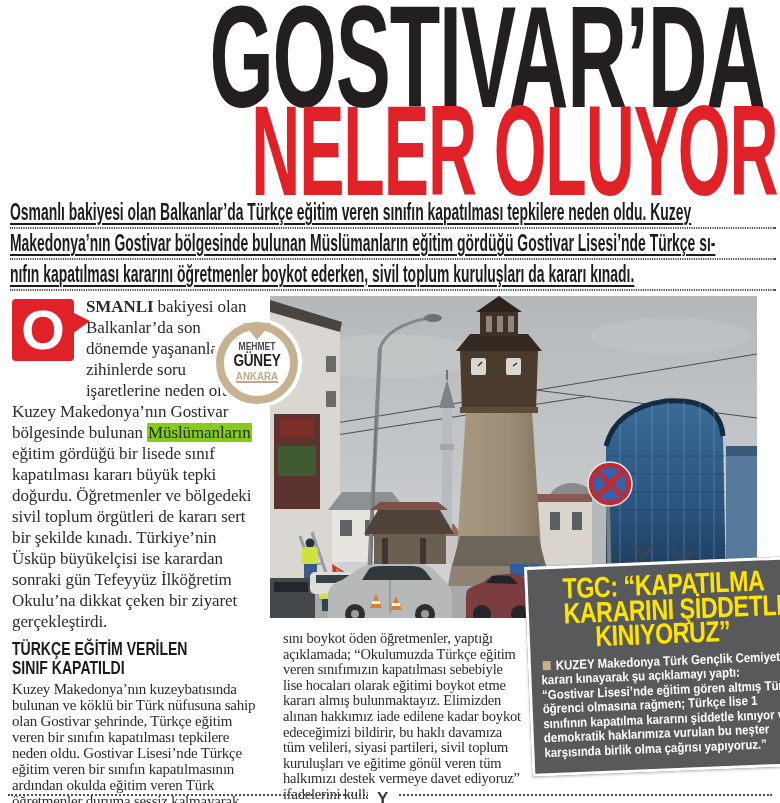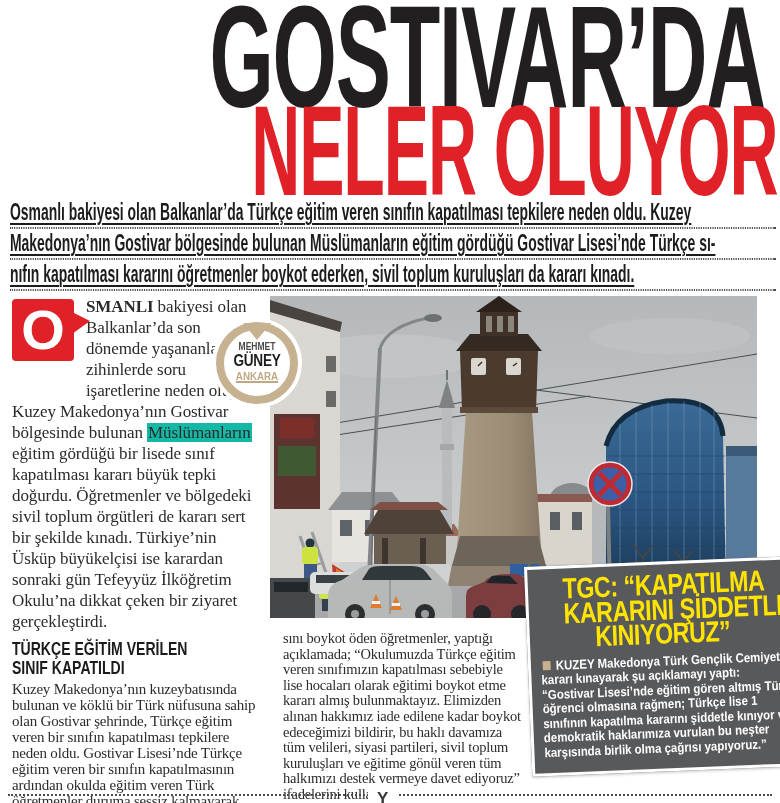--- a/index.html
+++ b/index.html
@@ -18,21 +18,21 @@
   .standfirst .sf-line span{text-decoration:underline;text-decoration-thickness:2px;text-underline-offset:3px;}
   
   .col-left{position:absolute;left:12px;top:296px;width:252px;color:#2b2b2b;}
   .col-mid{position:absolute;left:283px;top:631px;width:240px;color:#2b2b2b;}
   .serif{font-family:"Liberation Serif",serif;}
   p{margin:0;}
   .lead-par{font-size:17px;line-height:21px;letter-spacing:-0.1px;margin-bottom:8px;}
   .body-par{font-size:15px;line-height:16px;letter-spacing:-0.2px;margin-bottom:8px;}
   .mid-par{font-size:14.5px;line-height:15.6px;letter-spacing:-0.2px;}
   .bold-lead{font-weight:700;}
-  .hl-word{background:#14b8a6;padding:0 1px;}
+  .hl-word{background:#84cc16;padding:0 1px;}
   .sec-head{font-weight:700;font-size:18px;line-height:18.5px;color:#1b1b1b;
       transform:scaleX(0.78);transform-origin:left top;width:323px;margin:2px 0 4px;}
   .sec-head span{display:block;white-space:nowrap;}
   
   .dropcap{position:relative;float:left;width:62px;height:62px;background:#e02128;border-radius:4px;
       margin:3px 12px 22px 0;}
   .dropcap .letter{position:absolute;left:0;top:1px;width:62px;text-align:center;color:#fff;
       font-weight:700;font-size:56px;line-height:60px;font-family:"Liberation Sans",sans-serif;}
   .dropcap .tail{position:absolute;right:-16px;top:13px;width:0;height:0;
       border-top:9px solid transparent;border-bottom:13px solid transparent;border-left:18px solid #e02128;}

